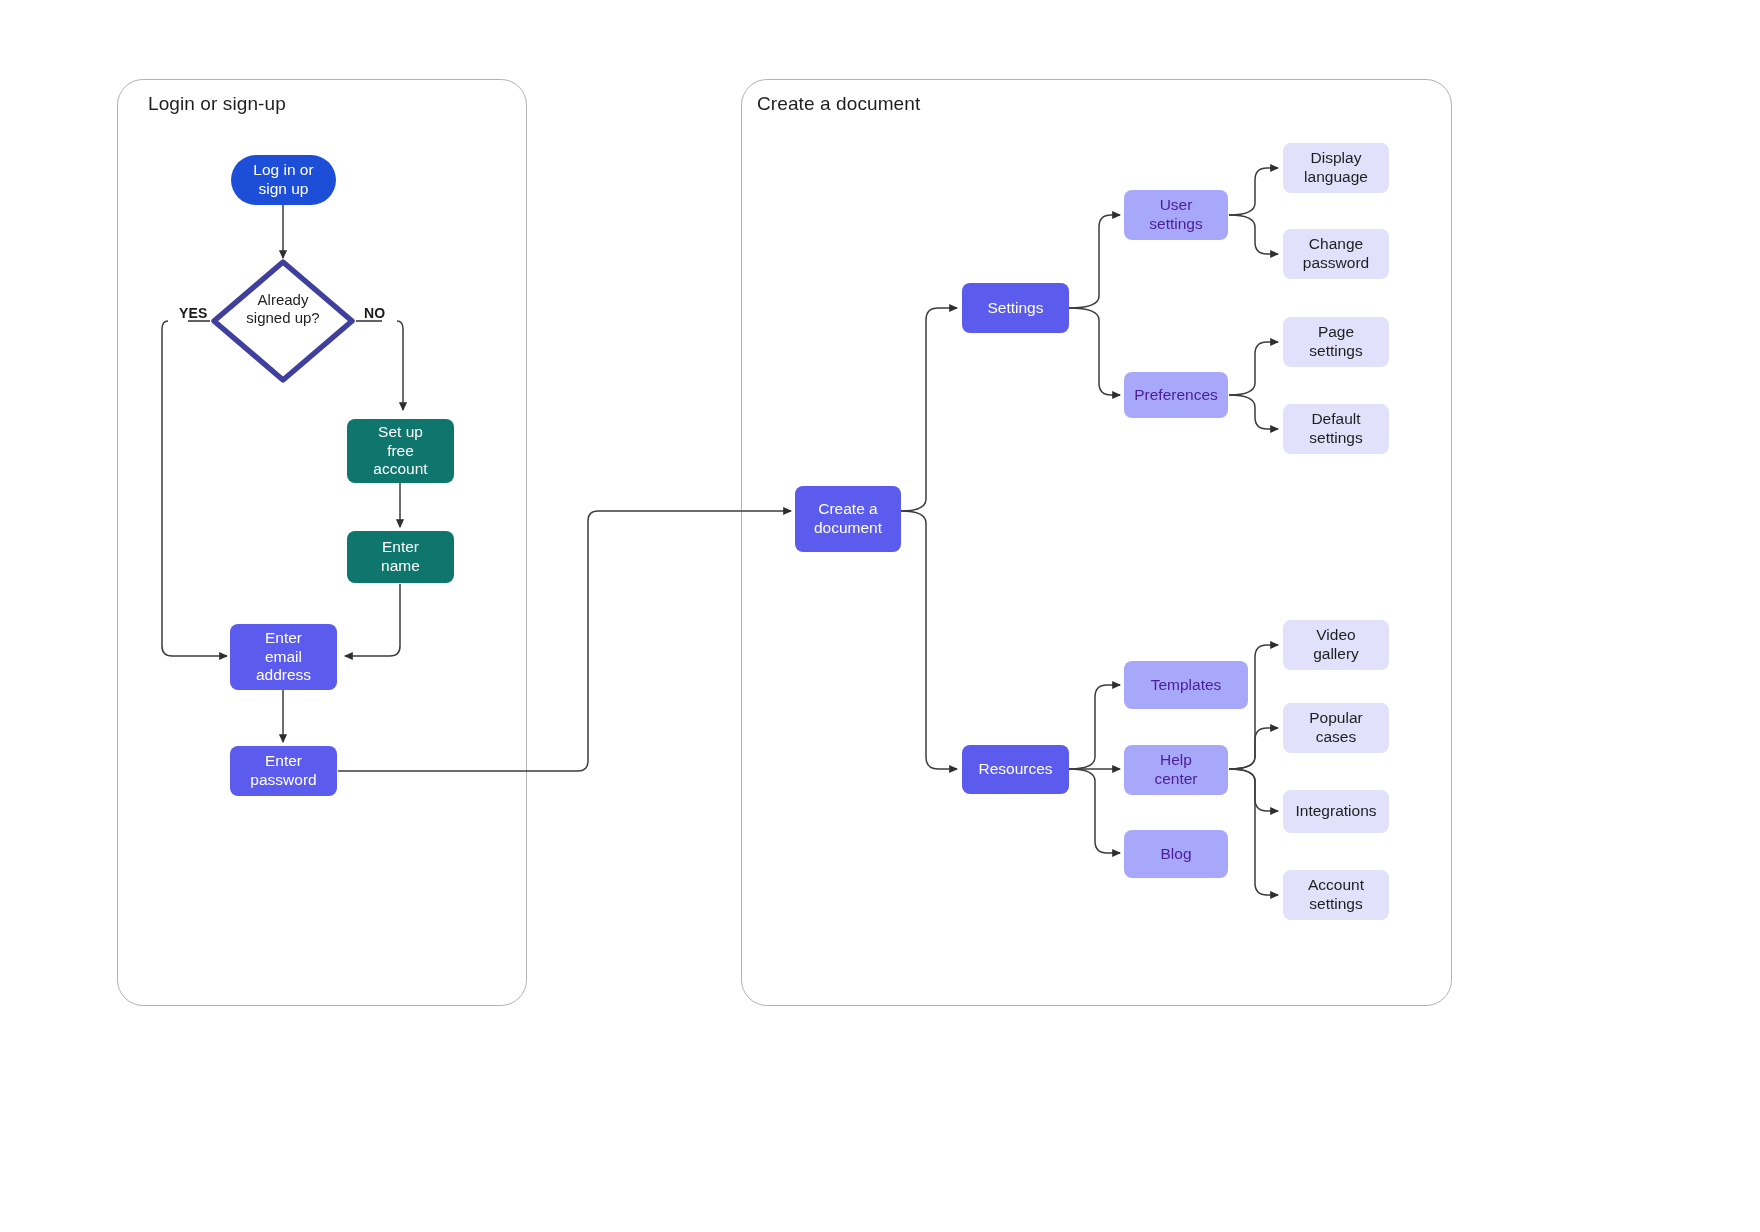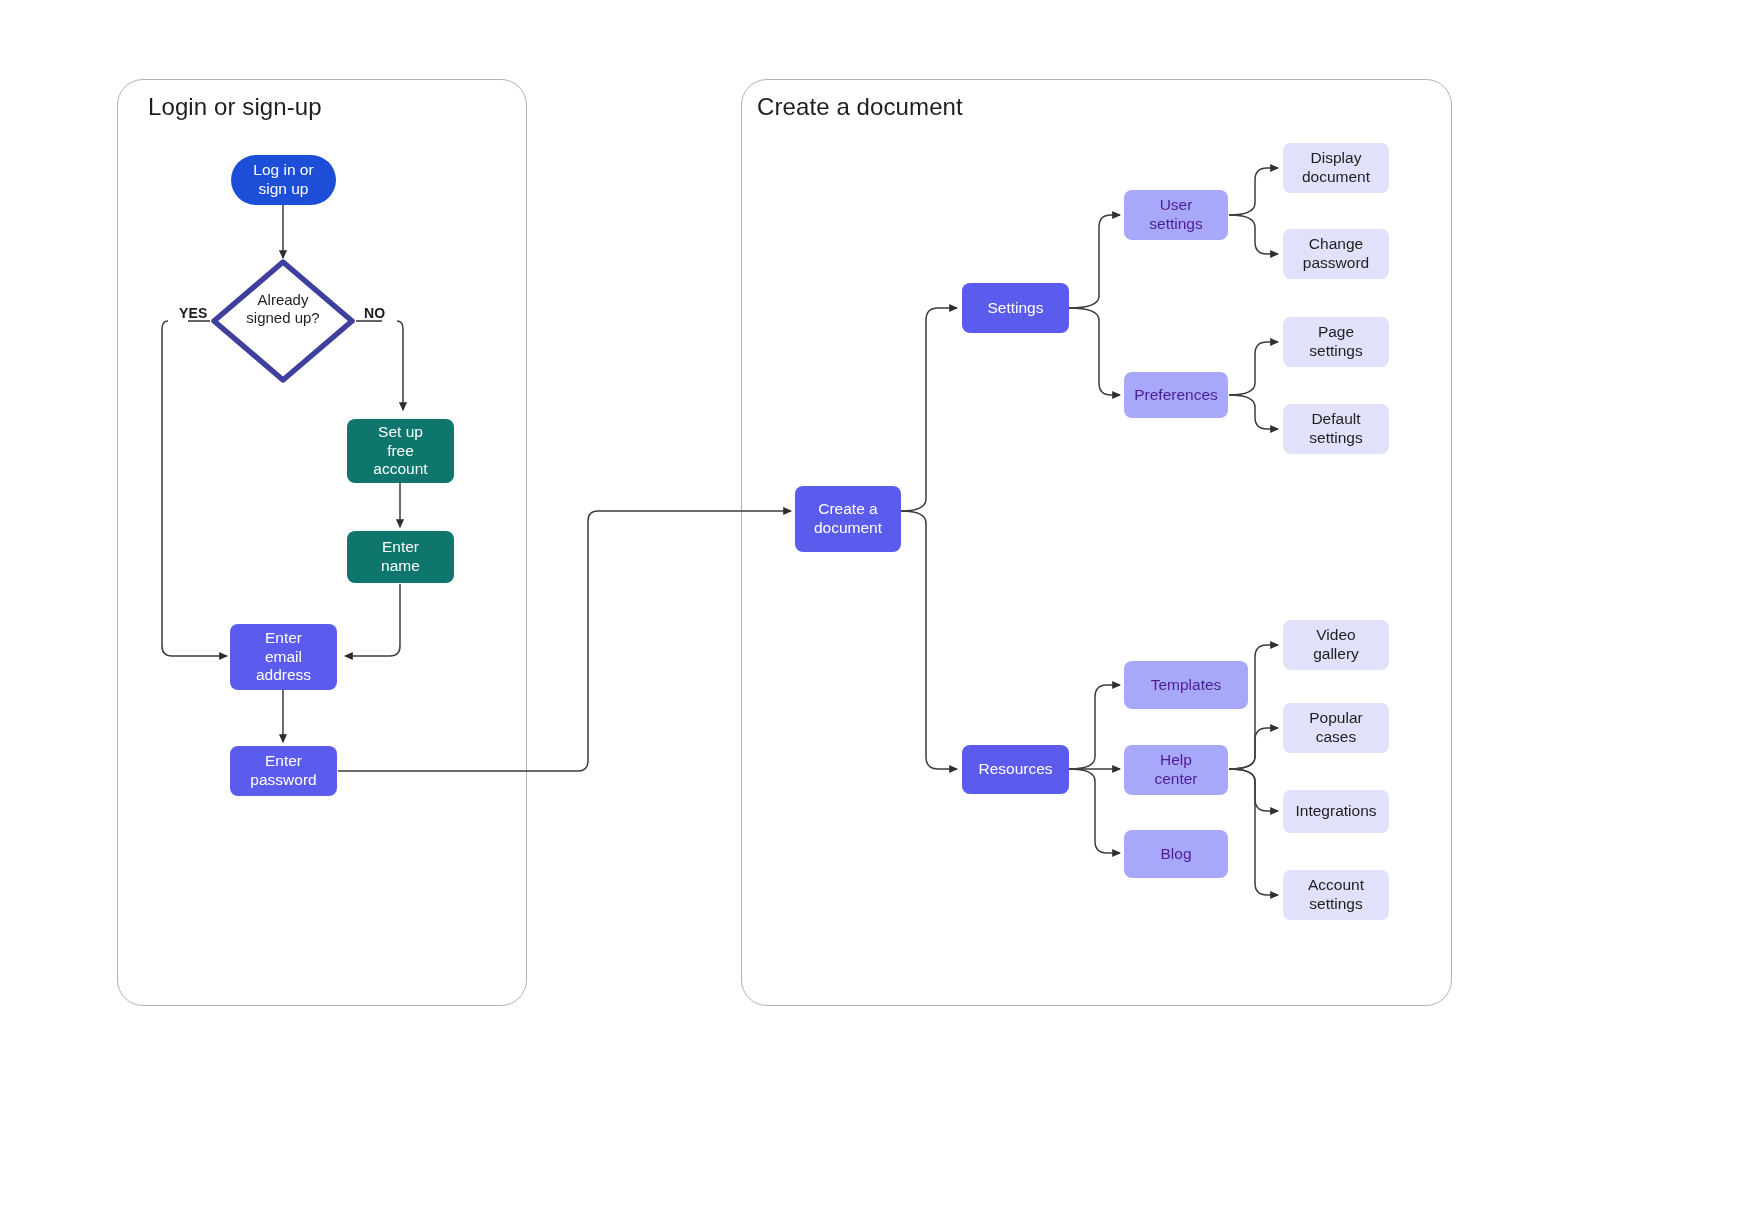--- a/index.html
+++ b/index.html
@@ -19,21 +19,21 @@
   }
 
   .panel {
     position: absolute;
     border: 1.6px solid #b3b3b3;
     border-radius: 26px;
     background: transparent;
   }
   .panel-title {
     position: absolute;
-    font-size: 24px;
+    font-size: 19px;
     color: #1f1f1f;
     letter-spacing: .1px;
     white-space: nowrap;
   }
 
   .node {
     position: absolute;
     display: flex;
     align-items: center;
     justify-content: center;
@@ -193,21 +193,21 @@
 document</div>
 
   <div class="node n-mid" style="left:962px; top:283px; width:107px; height:50px;">Settings</div>
 
   <div class="node n-light" style="left:1124px; top:190px; width:104px; height:50px;">User
 settings</div>
 
   <div class="node n-light" style="left:1124px; top:372px; width:104px; height:46px;">Preferences</div>
 
   <div class="node n-pale" style="left:1283px; top:143px; width:106px; height:50px;">Display
-document</div>
+language</div>
   <div class="node n-pale" style="left:1283px; top:229px; width:106px; height:50px;">Change
 password</div>
   <div class="node n-pale" style="left:1283px; top:317px; width:106px; height:50px;">Page
 settings</div>
   <div class="node n-pale" style="left:1283px; top:404px; width:106px; height:50px;">Default
 settings</div>
 
   <div class="node n-mid" style="left:962px; top:745px; width:107px; height:49px;">Resources</div>
 
   <div class="node n-light" style="left:1124px; top:661px; width:124px; height:48px;">Templates</div>

